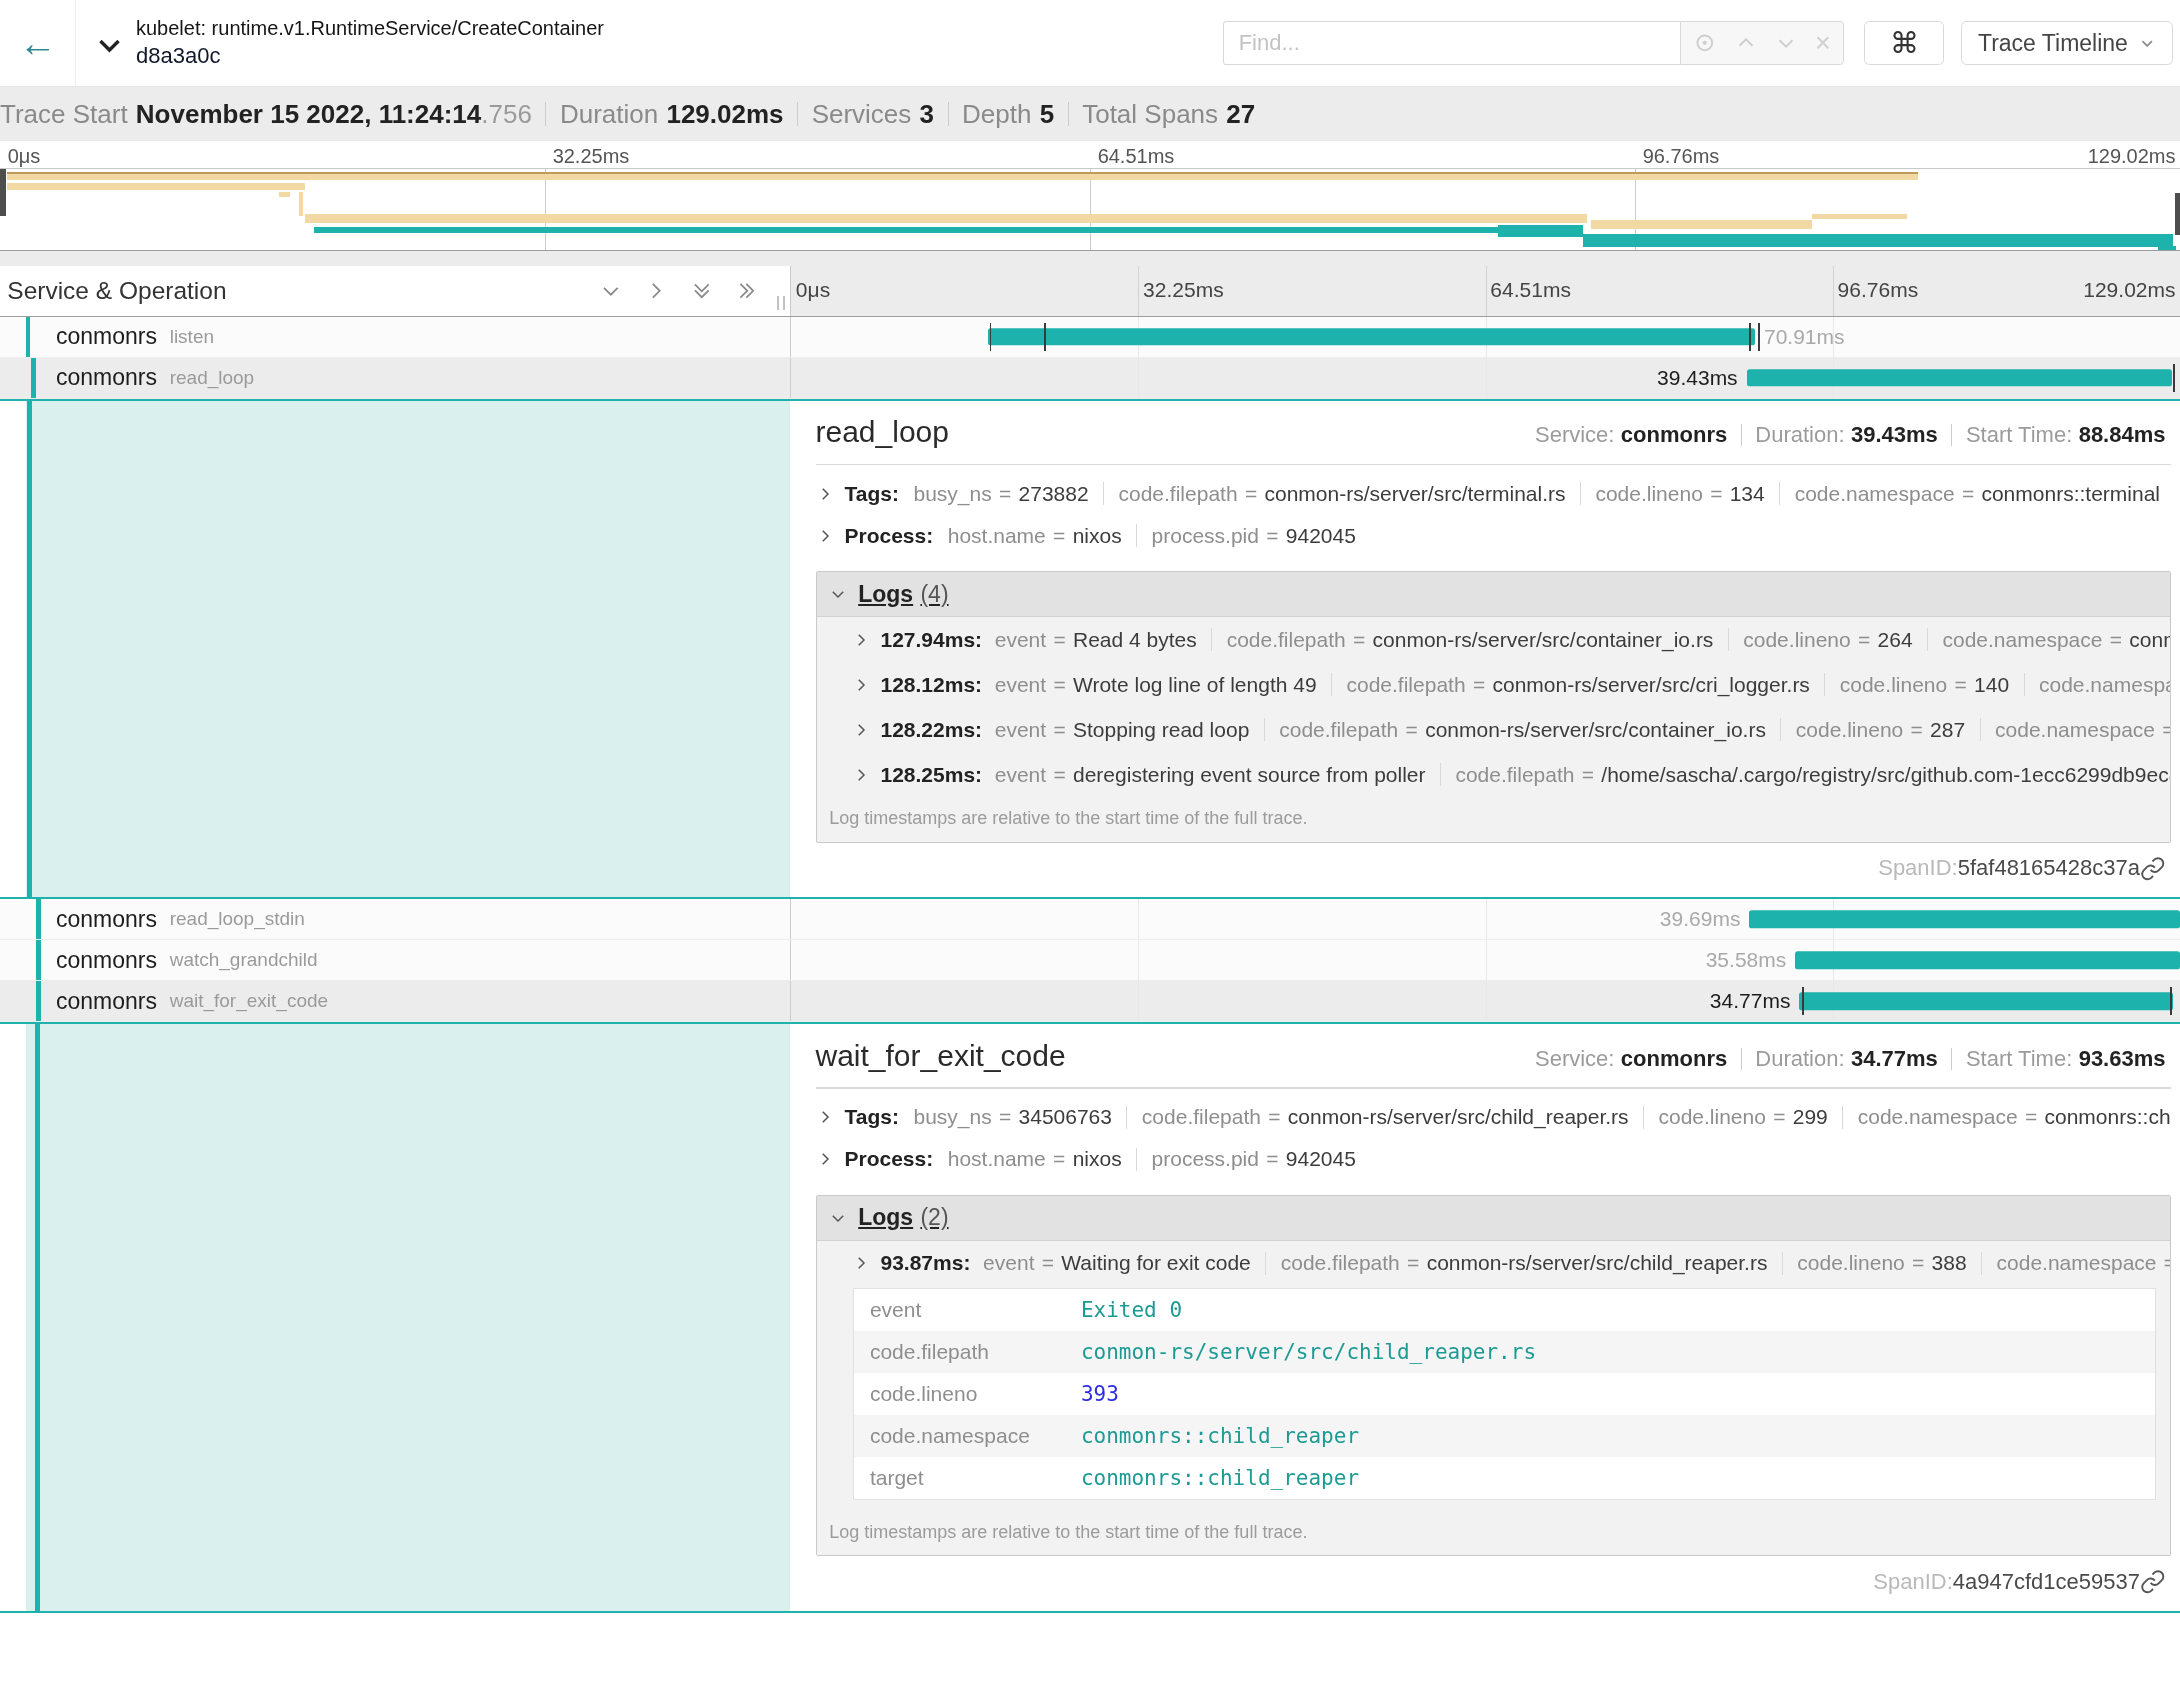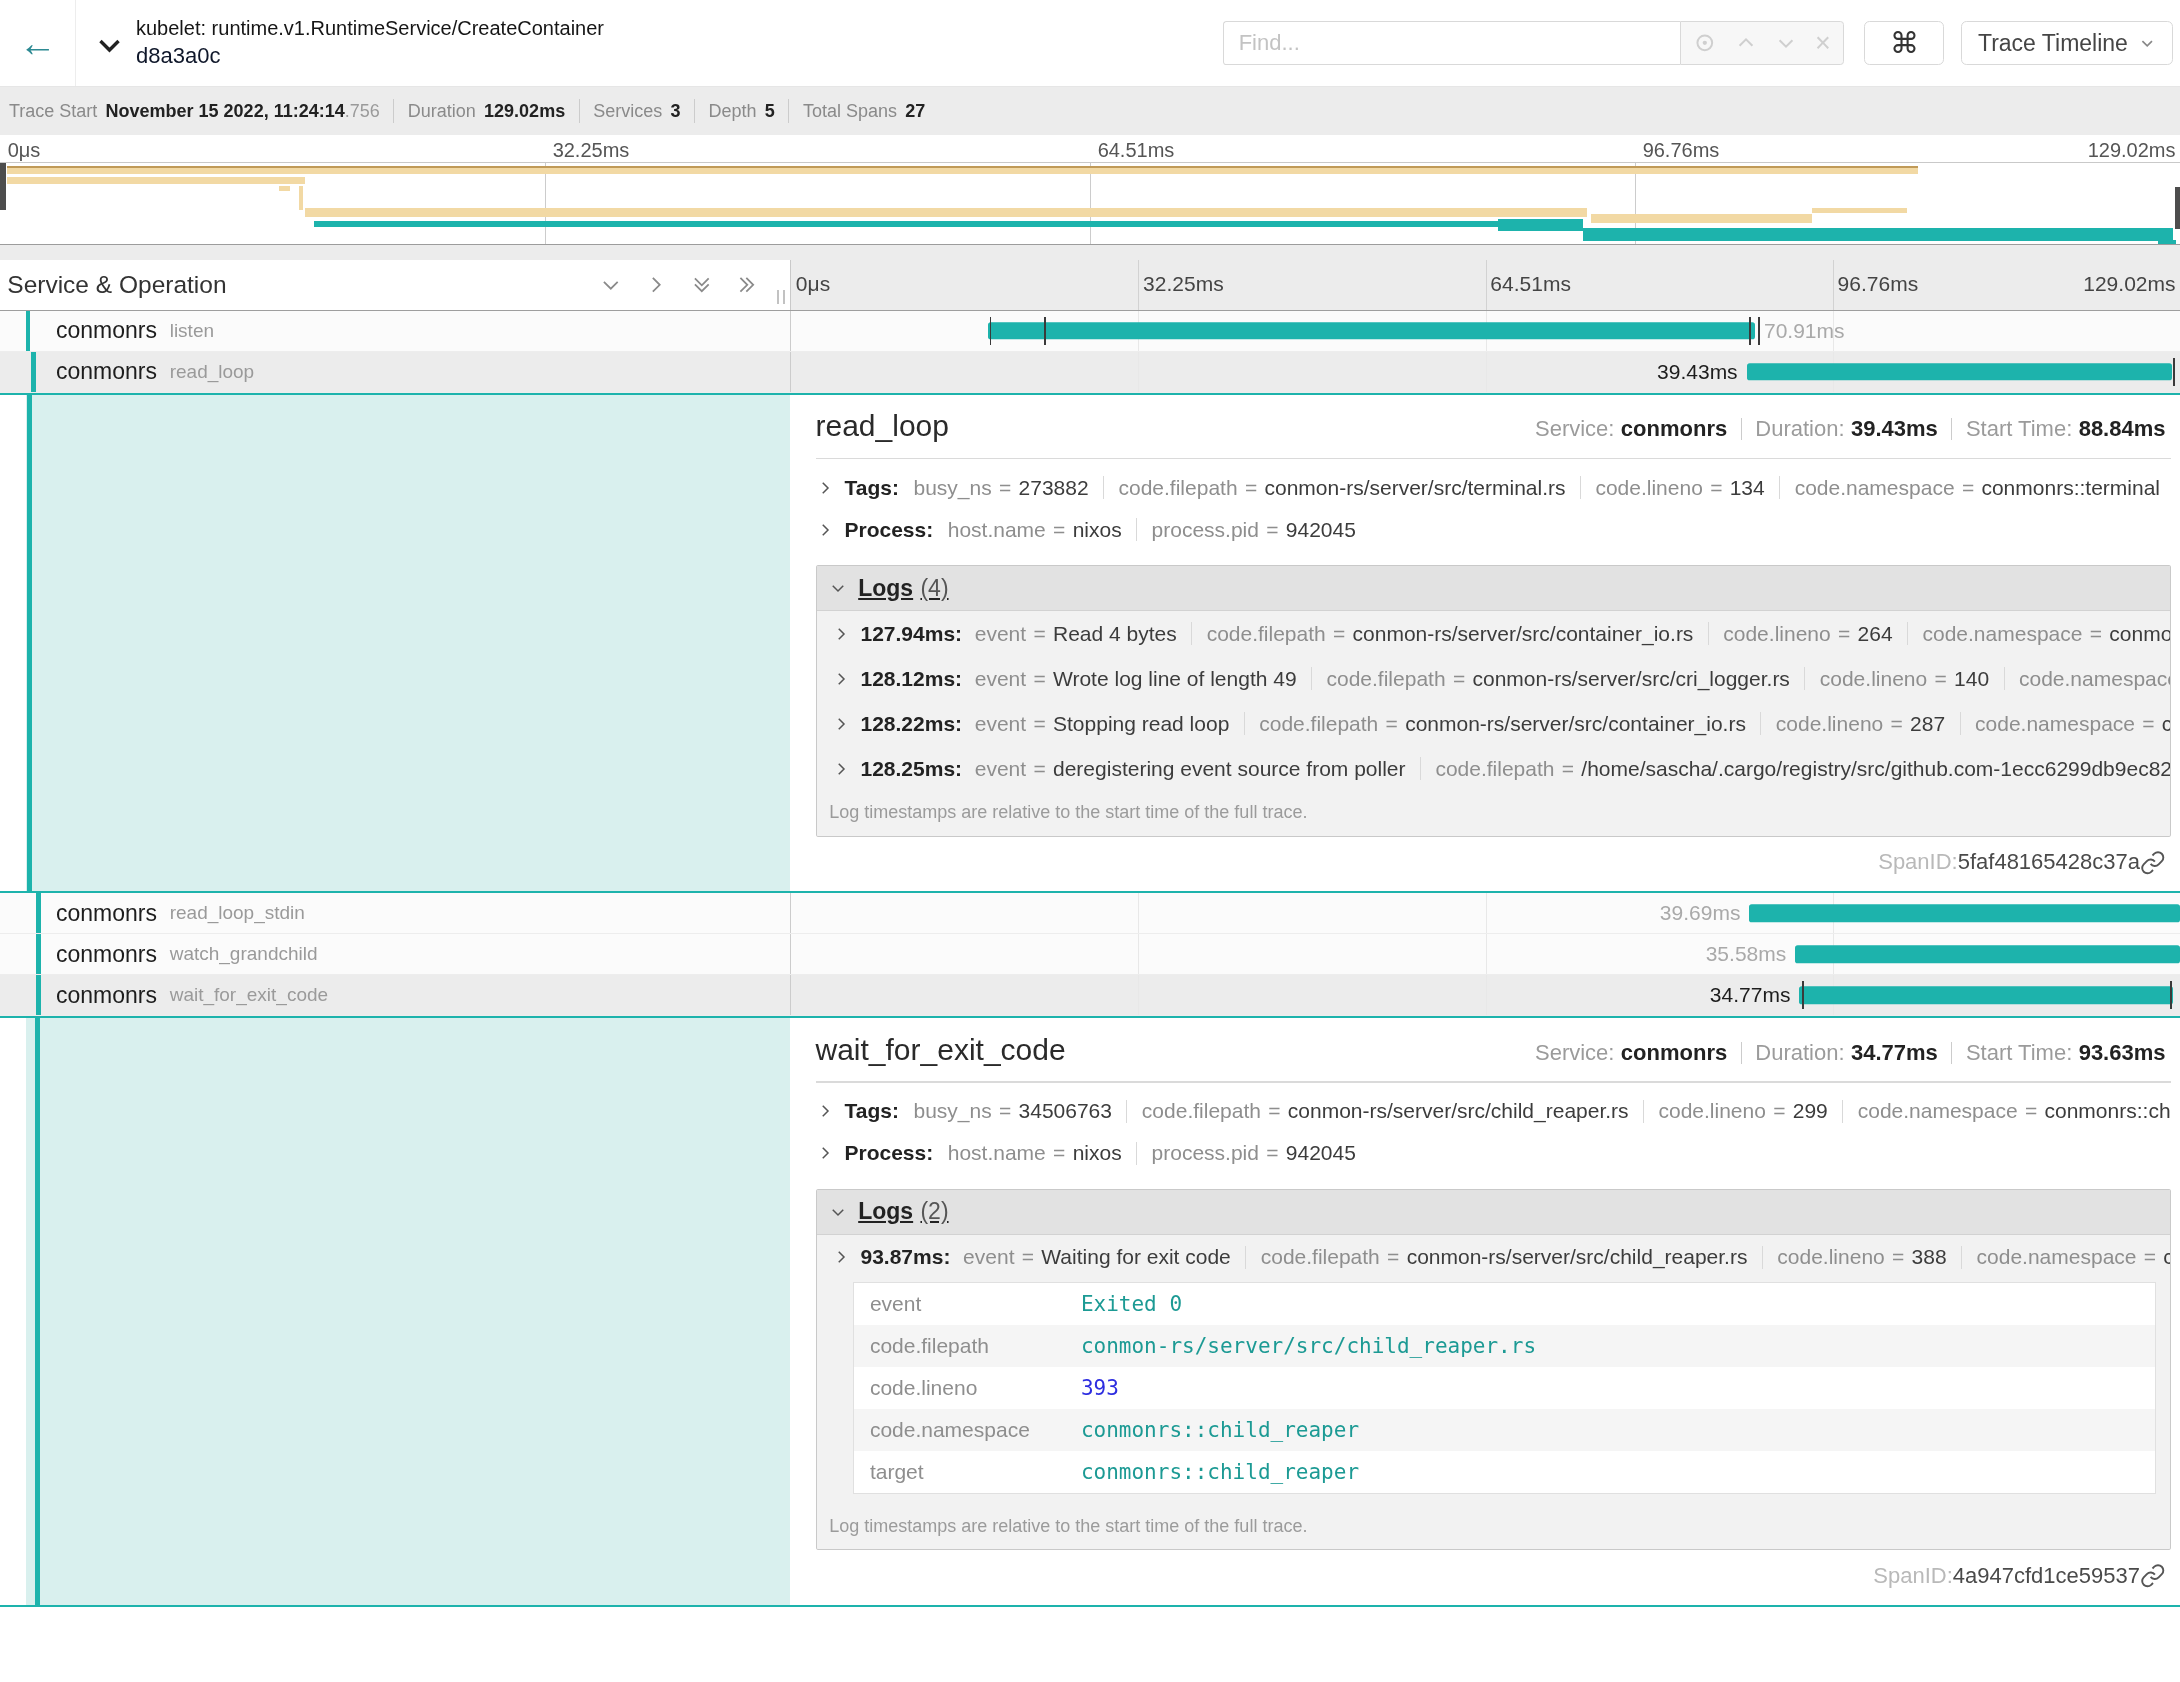--- a/index.html
+++ b/index.html
@@ -23,21 +23,21 @@
               display:flex;align-items:center;justify-content:center;gap:18px;color:#cfcfcf;}
   .find-icons .fi{display:flex;align-items:center;cursor:pointer;}
   .kbd-btn{width:80px;height:44px;border:0.9px solid #d9d9d9;border-radius:5.5px;background:#fff;
            font-size:29px;color:#333;display:flex;align-items:center;justify-content:center;
            margin-right:16.4px;cursor:pointer;font-family:"DejaVu Sans",sans-serif;}
   .view-btn{height:44px;border:0.9px solid #d9d9d9;border-radius:5.5px;background:#fff;
             font-size:23px;color:#454545;display:flex;align-items:center;gap:11px;
             padding:0 16.4px;cursor:pointer;font-family:inherit;}
 
   
-  .summary{height:48px;background:#ececec;display:flex;align-items:center;padding-left:9px;font-size:18px;}
+  .summary{height:54px;background:#ececec;display:flex;align-items:center;font-size:26px;}
   .sum-label{color:#8a8a8a;margin-right:8.2px;}
   .sum-value{color:#222;font-weight:bold;}
   .sum-suffix{color:#9a9a9a;}
   .sum-sep{width:0.9px;height:23.6px;background:#ccc;margin:0 13.6px;}
 
   
   .mm-labels{height:27px;position:relative;font-size:20px;color:#555;}
   .mm-labels span{position:absolute;top:3.6px;}
   .minimap{height:81px;position:relative;border-top:0.9px solid #c9c9c9;border-bottom:0.9px solid #9c9c9c;background:#fff;cursor:crosshair;}
   .mm-gl{position:absolute;top:0;bottom:0;width:0.9px;background:#ccc;}
@@ -91,21 +91,21 @@
   .caret{display:flex;color:#555;margin-right:11px;flex-shrink:0;cursor:pointer;}
   .slabel{font-weight:bold;color:#222;margin-right:14.5px;}
   .fld{display:flex;align-items:center;}
   .fk{color:#8e8e8e;} .feq{color:#8e8e8e;margin:0 7.3px;} .fv{color:#3c3c3c;}
   .fsep{width:0.9px;height:23.6px;background:#d9d9d9;margin:0 14.5px;flex-shrink:0;}
   .logs-box{border:0.9px solid #c9c9c9;background:#f2f2f2;margin-top:14.5px;border-radius:1.8px;}
   .logs-head{height:44px;background:#e2e2e2;display:flex;align-items:center;padding-left:12.7px;
              font-size:23px;border-bottom:0.9px solid #d2d2d2;cursor:pointer;text-decoration:underline;}
   .logs-title{font-weight:bold;color:#222;}
   .logs-count{color:#555;margin-left:7.3px;}
-  .log-row{padding-left:15px;height:45px;}
+  .log-row{padding-left:15px;height:45px;margin-left:20px;}
   .log-time{font-weight:bold;color:#222;margin-right:12.7px;}
   .kv-table{margin:1.8px 14.5px 11px 36px;background:#fff;border:0.9px solid #e0e0e0;}
   .kv-row{display:flex;min-height:42px;align-items:center;font-size:21px;}
   .kv-row:nth-child(even){background:#f5f5f5;}
   .kv-k{width:211px;padding-left:16.4px;color:#8e8e8e;flex-shrink:0;}
   .kv-v{font-family:"DejaVu Sans Mono",monospace;font-size:21px;}
   .kv-v.teal{color:var(--logteal);}
   .kv-v.blue{color:var(--logblue);}
   .logs-note{font-size:18px;color:#9b9b9b;padding:11px 12.7px 12.7px;}
   .spanid-row{height:51px;display:flex;align-items:center;justify-content:flex-end;font-size:22px;padding-right:5.5px;}

